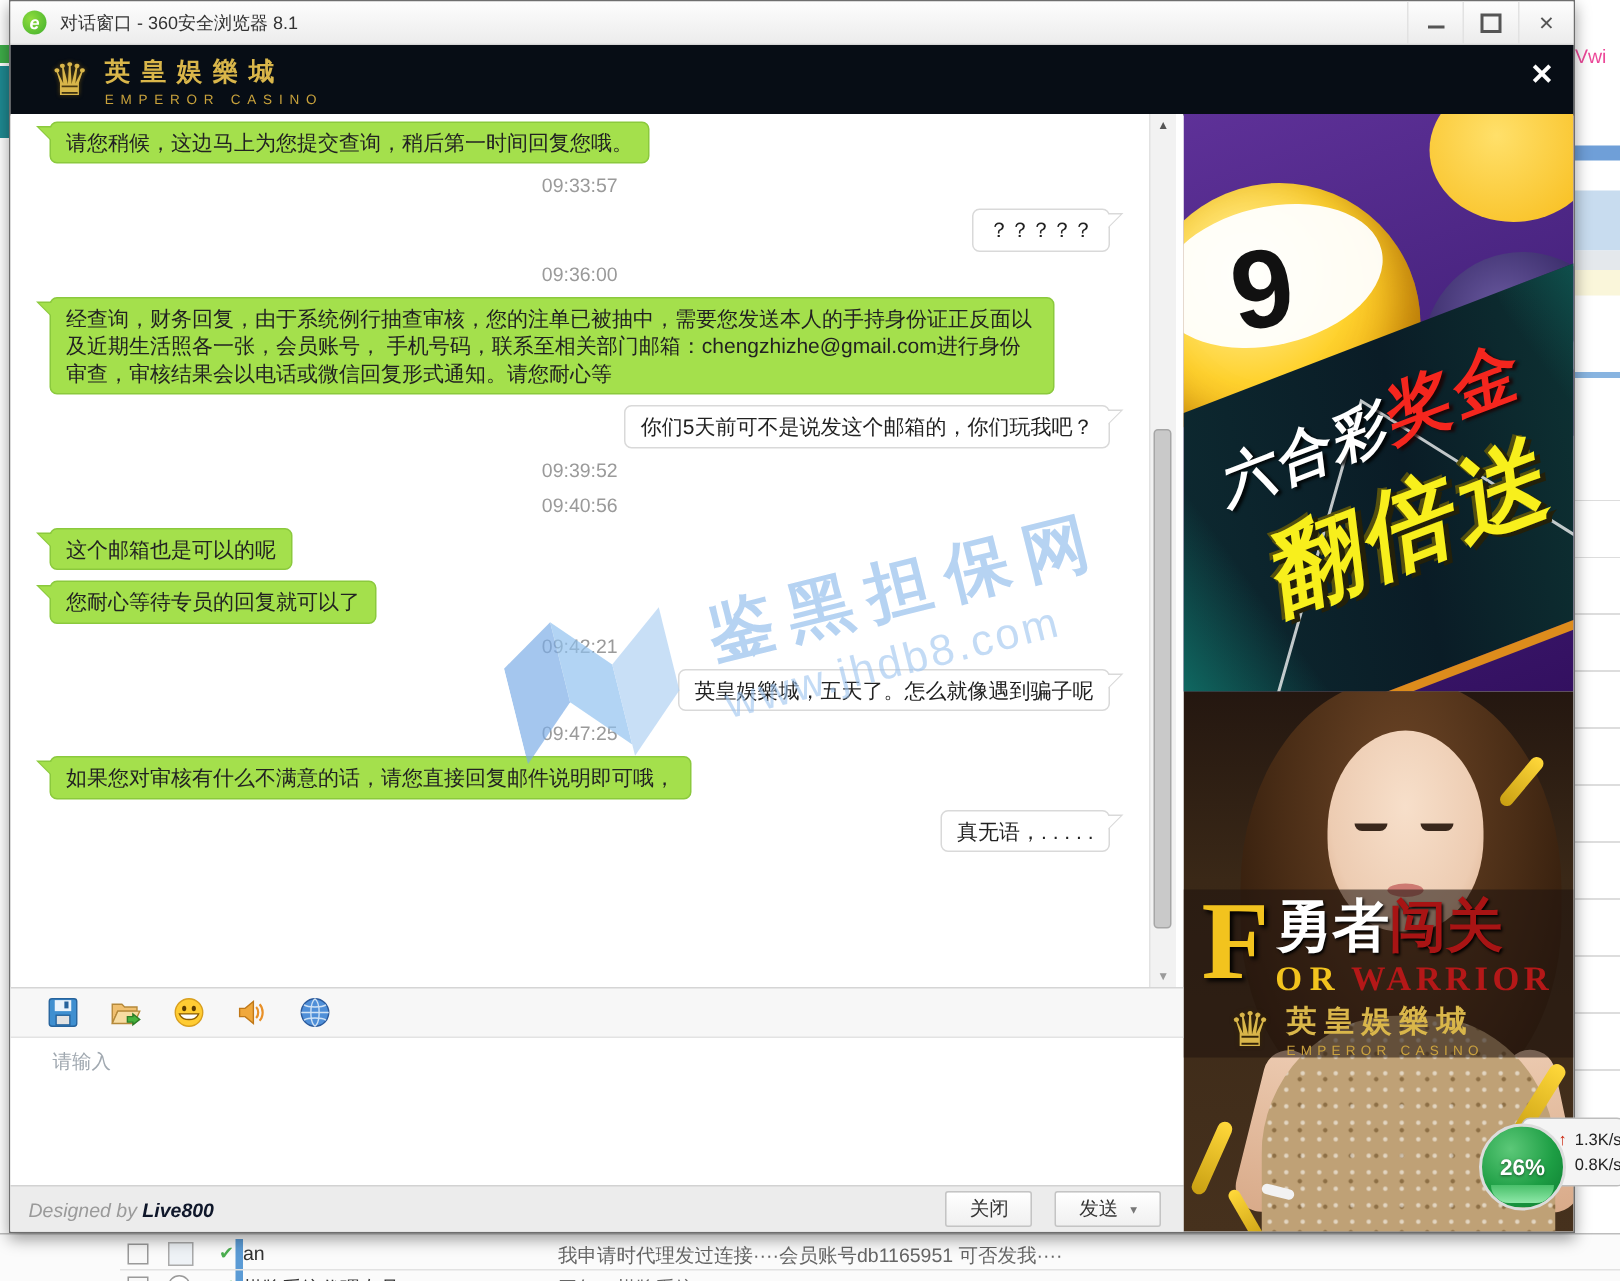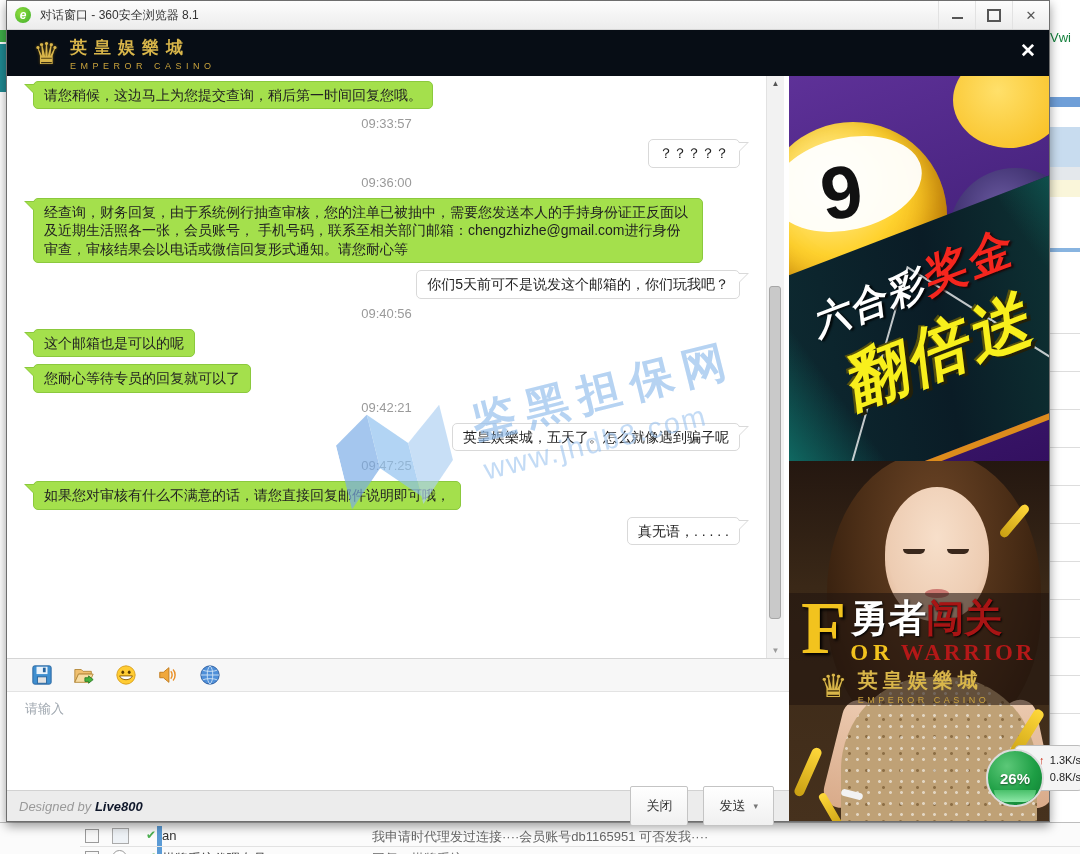--- a/index.html
+++ b/index.html
@@ -1,21 +1,21 @@
 <!DOCTYPE html>
 <html><head>
 <meta charset="utf-8">
 <style>
   html,body{margin:0;padding:0;}
   body{width:1080px;height:854px;font-family:"Liberation Sans",sans-serif;background:#fff;}
   #stage{position:relative;width:1080px;height:854px;overflow:hidden;background:#fff;}
 
   
   .bg-right{position:absolute;left:1050px;top:0;width:30px;height:854px;background:#fff;}
-  .bg-right .txt{position:absolute;left:0;top:30px;font-size:13px;color:#15803d;white-space:nowrap;}
+  .bg-right .txt{position:absolute;left:0;top:30px;font-size:13px;color:#ec4899;white-space:nowrap;}
   .stripe{position:absolute;left:0;width:30px;}
   .st1{top:97px;height:10px;background:#6f9fd8;}
   .st2{top:127px;height:40px;background:#c8dcef;}
   .st3{top:167px;height:13px;background:#e4e8ec;}
   .st4{top:180px;height:17px;background:#faf6da;}
   .st5{top:248px;height:4px;background:#88b4e0;}
   .stLines{top:296px;height:480px;background:repeating-linear-gradient(#fff 0 37px,#ddd 37px 38px);}
   .bg-left{position:absolute;left:0;top:28px;width:6px;height:794px;background:#fff;}
   .fragA{position:absolute;left:0;top:2px;width:6px;height:12px;background:#3fae49;}
   .fragB{position:absolute;left:0;top:16px;width:6px;height:48px;background:#1f8a92;}
@@ -80,27 +80,27 @@
   .sb-up{top:3px;}
   .sb-down{bottom:3px;color:#9a9a9a;}
   .sb-thumb{position:absolute;left:2px;width:12px;top:210px;height:333px;background:#c9c9c9;border:1px solid #a6a6a6;border-radius:3px;box-sizing:border-box;}
 
   
   .toolbar{position:absolute;left:0;top:582px;width:782px;height:34px;background:#f7f7f7;border-top:1px solid #d5d5d5;border-bottom:1px solid #e3e3e3;
            display:flex;align-items:center;gap:20px;padding-left:24px;box-sizing:border-box;z-index:2;}
   .tool{width:22px;height:22px;cursor:pointer;}
 
   
-  .inputarea{position:absolute;left:0;top:616px;width:782px;height:98px;background:#fff;box-sizing:border-box;padding:7px 18px;cursor:text;}
+  .inputarea{position:absolute;left:0;top:616px;width:782px;height:98px;background:#fff;box-sizing:border-box;padding:7px 28px;cursor:text;}
   .placeholder{font-size:13px;color:#a0a8b0;}
   .chatfooter{position:absolute;left:0;top:714px;width:782px;height:31px;background:#ececec;border-top:1px solid #d2d2d2;display:flex;align-items:center;box-sizing:border-box;}
   .designed{margin-left:12px;font-style:italic;font-size:13px;color:#9a9a9a;}
   .live800{color:#0f172a;font-weight:bold;font-style:italic;}
   .fbtns{margin-left:auto;display:flex;align-items:center;}
-  .btn{height:40px;padding:0 15px;background:linear-gradient(#ffffff,#f0f0f0);border:1px solid #c4c4c4;border-radius:2px;
+  .btn{height:24px;padding:0 15px;background:linear-gradient(#ffffff,#f0f0f0);border:1px solid #c4c4c4;border-radius:2px;
        font-size:13px;color:#333;margin-right:15px;font-family:"Liberation Sans",sans-serif;display:flex;align-items:center;cursor:pointer;}
   .caret{margin-left:8px;font-size:9px;color:#777;}
 
   
   .ad-col{position:absolute;left:782px;top:0;width:260px;height:745px;overflow:hidden;}
   .ad1{position:absolute;left:0;top:0;width:260px;height:385px;overflow:hidden;cursor:pointer;
        background:linear-gradient(160deg,#5e3198 0%,#47237e 45%,#331060 100%);}
   .moon{position:absolute;right:-16px;top:-24px;width:112px;height:96px;border-radius:50%;background:radial-gradient(circle at 40% 40%,#ffe06a,#f7b913);}
   .ball9{position:absolute;left:-30px;top:46px;width:188px;height:188px;border-radius:50%;
          background:radial-gradient(circle at 38% 32%,#fff3b0 0%,#ffd22e 42%,#f0a90a 75%,#b87400 100%);
@@ -246,20 +246,21 @@
 
       <div class="chat-col">
 
         <div class="messages" id="messages">
             <div class="msg-row agent"><div class="bubble">请您稍候，这边马上为您提交查询，稍后第一时间回复您哦。</div></div>
             <div class="time-row">09:33:57</div>
             <div class="msg-row user"><div class="bubble">？？？？？</div></div>
             <div class="time-row">09:36:00</div>
             <div class="msg-row agent"><div class="bubble">经查询，财务回复，由于系统例行抽查审核，您的注单已被抽中，需要您发送本人的手持身份证正反面以及近期生活照各一张，会员账号， 手机号码，联系至相关部门邮箱：chengzhizhe@gmail.com进行身份审查，审核结果会以电话或微信回复形式通知。请您耐心等</div></div>
             <div class="msg-row user"><div class="bubble">你们5天前可不是说发这个邮箱的，你们玩我吧？</div></div>
+            <div class="time-row">09:39:52</div>
             <div class="time-row">09:40:56</div>
             <div class="msg-row agent"><div class="bubble">这个邮箱也是可以的呢</div></div>
             <div class="msg-row agent"><div class="bubble">您耐心等待专员的回复就可以了</div></div>
             <div class="time-row">09:42:21</div>
             <div class="msg-row user"><div class="bubble">英皇娱樂城，五天了。怎么就像遇到骗子呢</div></div>
             <div class="time-row">09:47:25</div>
             <div class="msg-row agent"><div class="bubble">如果您对审核有什么不满意的话，请您直接回复邮件说明即可哦，</div></div>
             <div class="msg-row user"><div class="bubble">真无语，. . . . .</div></div>
           </div>
 

